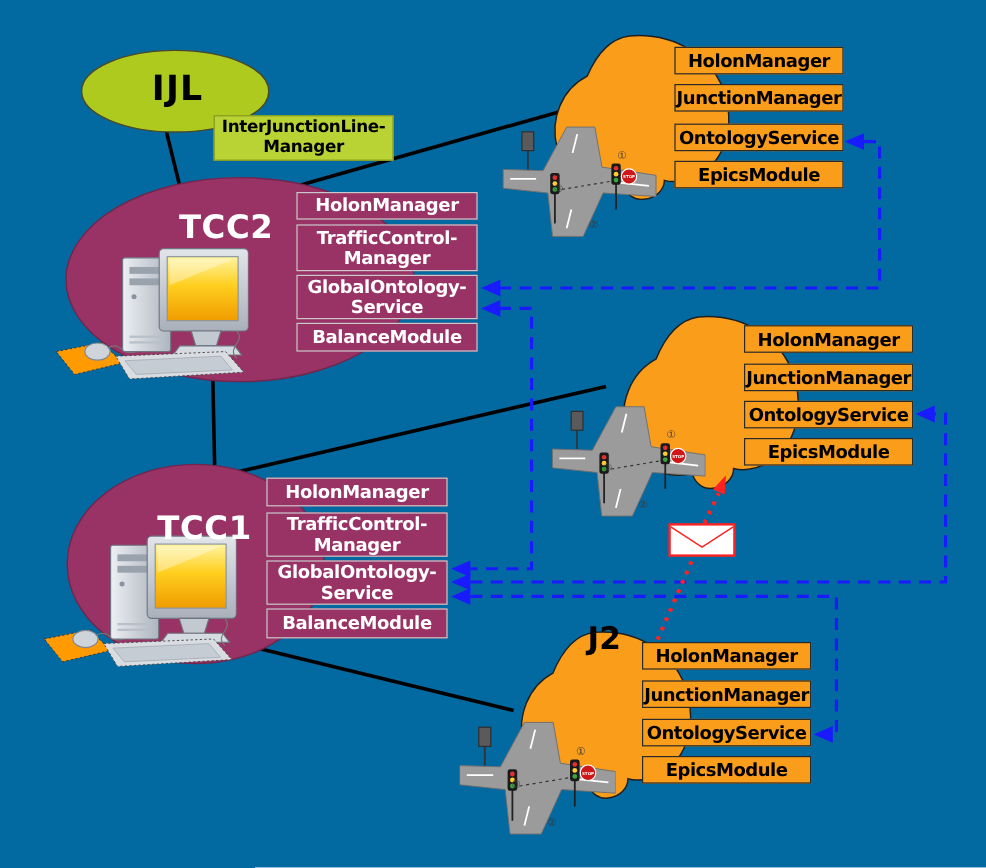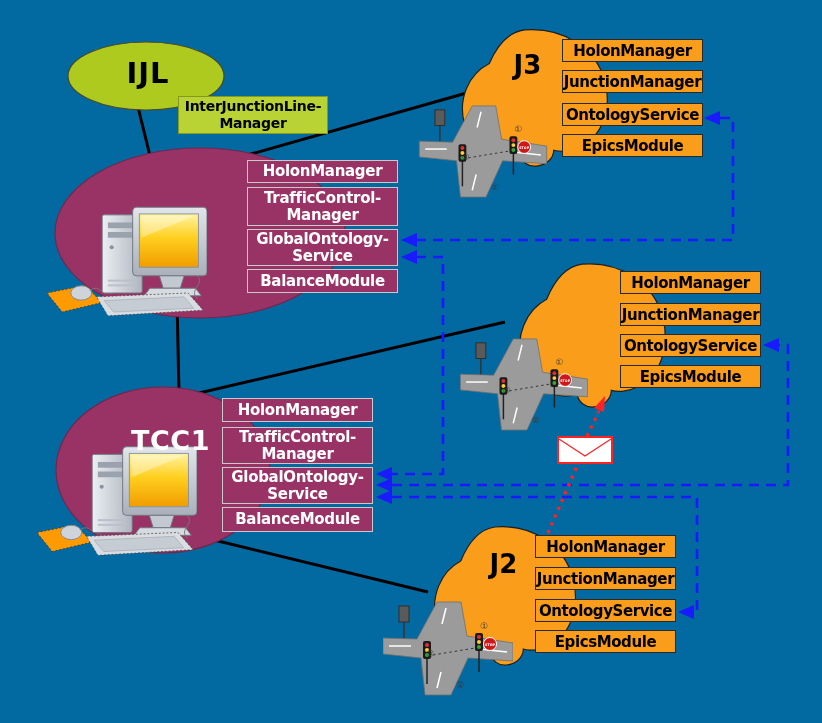--- a/index.html
+++ b/index.html
@@ -130,23 +130,23 @@
     <use href="#jblob" x="405" y="523" width="176" height="145"></use>
 
     <use href="#pc" x="45" y="205" width="162" height="115"></use>
     <use href="#pc" x="35" y="443" width="162" height="118"></use>
     <use href="#junction" x="418" y="102" width="130" height="98"></use>
     <use href="#junction" x="460" y="335" width="128" height="98"></use>
     <use href="#junction" x="383" y="598" width="130" height="100"></use>
   </svg>
 
   <div class="nlabel lab-ijl" style="left:108px;top:56px;width:80px;">IJL</div>
+  <div class="nlabel lab-tcc" style="left:126px;top:174px;width:125px;">TCC2</div>
   <div class="nlabel lab-tcc" style="left:108px;top:415px;width:125px;margin-top:10px;">TCC1</div>
-  <div class="nlabel lab-j" style="left:480px;top:50px;width:95px;">J3</div>
-  <div class="nlabel lab-j" style="left:456px;top:549px;width:95px;">J2</div>
+  <div class="nlabel lab-j" style="left:456px;top:518px;width:95px;">J2</div>
 
   <div class="mod ijlbox" style="left:178px;top:53px;width:150px;height:38px;">InterJunctionLine-
 Manager</div>
 
   <div class="mod tccbox" style="left:247px;top:160px;width:151px;height:23px;">HolonManager</div>
   <div class="mod tccbox" style="left:247px;top:187px;width:151px;height:39px;">TrafficControl-
 Manager</div>
   <div class="mod tccbox" style="left:247px;top:229px;width:151px;height:37px;">GlobalOntology-
 Service</div>
   <div class="mod tccbox" style="left:247px;top:269px;width:151px;height:24px;">BalanceModule</div>

